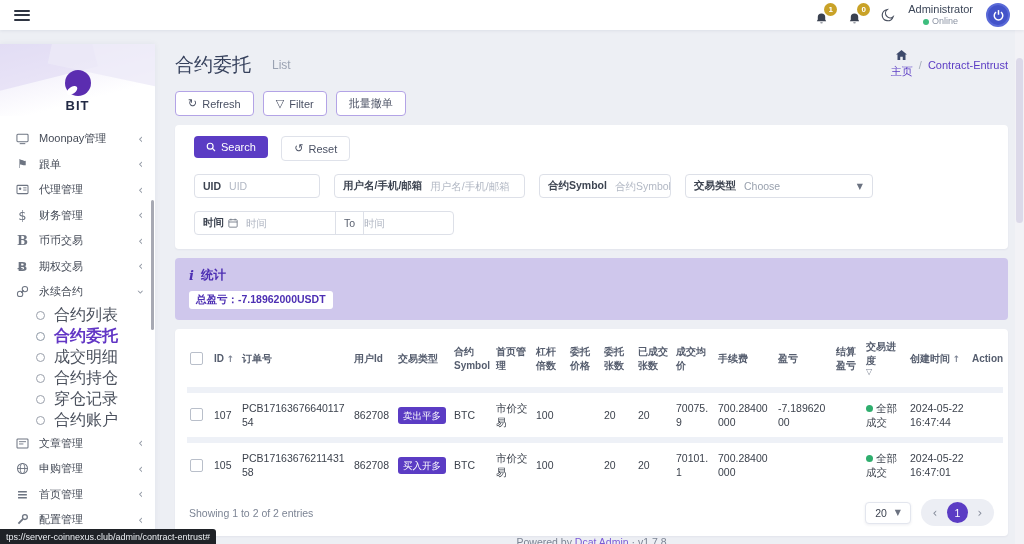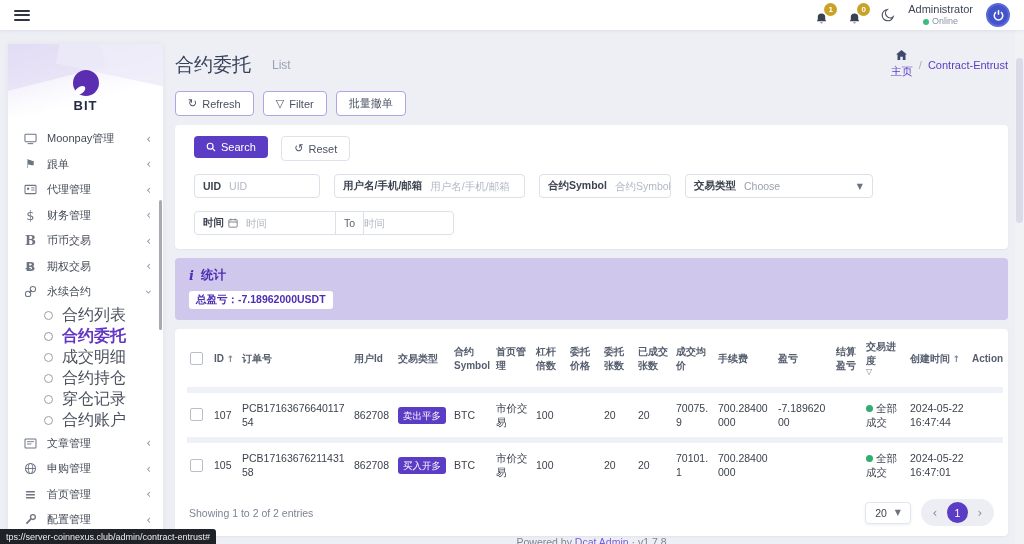--- a/index.html
+++ b/index.html
@@ -23,21 +23,21 @@
     background:#c9a227; color:#fff; font-size:8px; font-weight:bold; display:flex;
     align-items:center; justify-content:center; }
   .userblock { text-align:right; line-height:1.2; }
   .user-name { font-size:11px; color:#3c4658; }
   .user-status { font-size:9px; color:#8b93a3; display:flex; align-items:center; justify-content:center; gap:3px; }
   .dot-g { width:6px; height:6px; border-radius:50%; background:#3dbd7d; display:inline-block; }
   .avatar { width:24px; height:24px; border-radius:50%; background:#4353c9; display:flex;
     align-items:center; justify-content:center; border:2px solid #5a6ad8; }
 
   
-  .sidebar { position:absolute; left:8px; top:44px; width:155px; height:500px; background:#fff;
+  .sidebar { position:absolute; left:0; top:44px; width:155px; height:500px; background:#fff;
     z-index:10; overflow:hidden; box-shadow:0 0 6px rgba(40,50,90,.06); }
   .logo-area { height:72px; position:relative; overflow:hidden;
     background:linear-gradient(165deg,#e9e6f7 0%, #f4f2fb 35%, #ffffff 70%); }
   .logo-area:before { content:""; position:absolute; left:-30px; top:-42px; width:120px; height:80px;
     background:#dcd6f2; transform:rotate(-14deg); opacity:.55; }
   .logo-area:after { content:""; position:absolute; right:-40px; top:-50px; width:140px; height:85px;
     background:#eceaf8; transform:rotate(12deg); opacity:.8; }
   .logo-mark { position:absolute; left:50%; top:26px; transform:translateX(-50%); width:26px; height:26px;
     border-radius:50%; background:#5b2db0; z-index:2; }
   .logo-mark:before { content:""; position:absolute; left:1px; bottom:2px; width:12px; height:7px;

